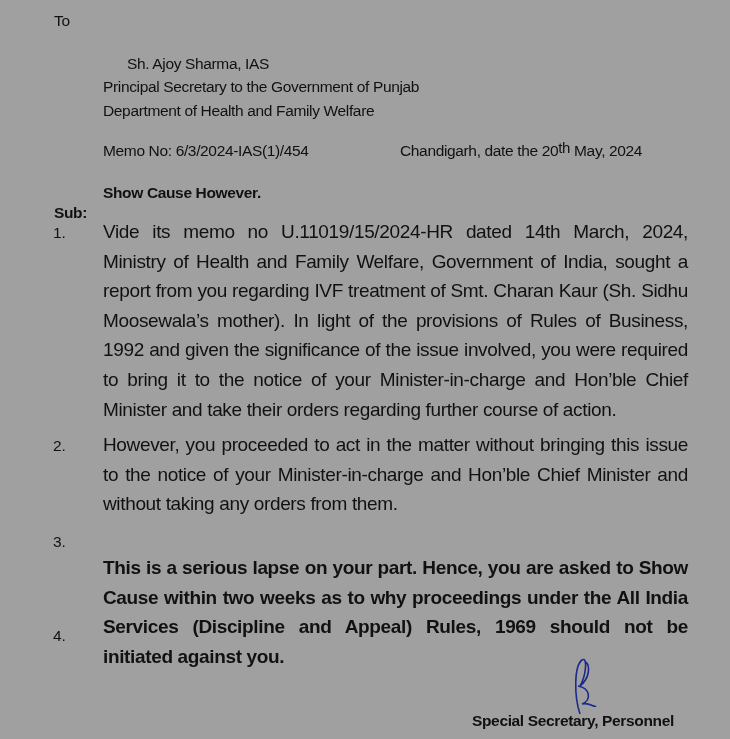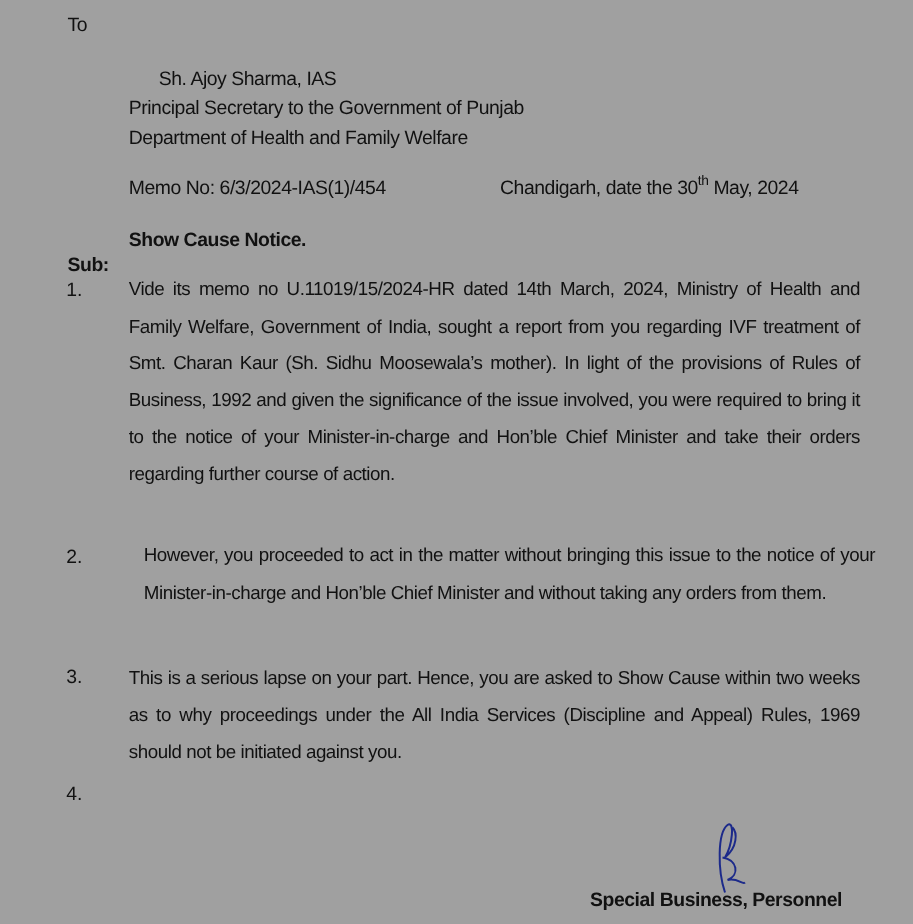--- a/index.html
+++ b/index.html
@@ -6,50 +6,50 @@
   body {
     width:730px; height:739px; overflow:hidden;
     background:#a0a0a0;
     font-family:"Liberation Sans", sans-serif;
     color:#111;
     position:relative;
   }
   .page { position:absolute; left:0; top:0; width:730px; height:564px; }
   .t { position:absolute; font-size:15.5px; white-space:nowrap; letter-spacing:-0.35px; transform-origin:left top; }
   .b { font-weight:bold; }
-  .para { position:absolute; left:103px; width:585px; font-size:15px; line-height:29.6px; letter-spacing:-0.35px; text-align:justify; }
+  .para { position:absolute; left:103px; width:585px; font-size:19px; line-height:29.6px; letter-spacing:-0.35px; text-align:justify; }
   .num { position:absolute; left:53px; font-size:15.5px; }
-  sup { font-size:11px; vertical-align:top; position:relative; top:-3px; }
+  sup { font-size:15px; vertical-align:top; position:relative; top:-3px; }
   .sig { position:absolute; left:560px; top:656px; }
 </style>
 </head>
 <body>
 
 <div class="page">
   <div class="t" style="left:54px;top:12px;">To</div>
 
   <div class="t" style="left:103px;top:55px;margin-left:24px;">Sh. Ajoy Sharma, IAS</div>
   <div class="t" style="left:103px;top:78px;">Principal Secretary to the Government of Punjab</div>
   <div class="t" style="left:103px;top:102px;">Department of Health and Family Welfare</div>
 
   <div class="t" style="left:103px;top:142px;">Memo No: 6/3/2024-IAS(1)/454</div>
-  <div class="t" style="left:400px;top:142px;"><span>Chandigarh, date the 30</span><sup>th</sup><span> May, 2024</span></div>
+  <div class="t" style="left:400px;top:142px;"><span>Chandigarh, date the 20</span><sup>th</sup><span> May, 2024</span></div>
 
   <div class="t b" style="left:54px;top:184px;margin-top:20px;">Sub:</div>
-  <div class="t b" style="left:103px;top:184px;">Show Cause Notice.</div>
+  <div class="t b" style="left:103px;top:184px;">Show Cause However.</div>
 
   <div class="num" style="top:224px;">1.</div>
   <div class="para" style="top:217px;">Vide its memo no U.11019/15/2024-HR dated 14th March, 2024, Ministry of Health and Family Welfare, Government of India, sought a report from you regarding IVF treatment of Smt. Charan Kaur (Sh. Sidhu Moosewala’s mother). In light of the provisions of Rules of Business, 1992 and given the significance of the issue involved, you were required to bring it to the notice of your Minister-in-charge and Hon’ble Chief Minister and take their orders regarding further course of action.</div>
 
   <div class="num" style="top:437px;">2.</div>
-  <div class="para" style="top:430px;margin-left:12px;">However, you proceeded to act in the matter without bringing this issue to the notice of your Minister-in-charge and Hon’ble Chief Minister and without taking any orders from them.</div>
+  <div class="para" style="top:430px;">However, you proceeded to act in the matter without bringing this issue to the notice of your Minister-in-charge and Hon’ble Chief Minister and without taking any orders from them.</div>
 
   <div class="num" style="top:533px;">3.</div>
-  <div class="para" style="top:528px;">This is a serious lapse on your part. Hence, you are asked to Show Cause within two weeks as to why proceedings under the All India Services (Discipline and Appeal) Rules, 1969 should not be initiated against you.</div>
+  <div class="para" style="top:553px;font-weight:bold;">This is a serious lapse on your part. Hence, you are asked to Show Cause within two weeks as to why proceedings under the All India Services (Discipline and Appeal) Rules, 1969 should not be initiated against you.</div>
 
   <div class="num" style="top:627px;">4.</div>
 
   <svg class="sig" width="40" height="60" viewBox="0 0 40 60">
     <path d="M20 58 C14 40 14 10 22 4 C28 0 26 20 20 30 C30 22 30 10 26 6 M18 30 C30 32 32 44 22 48 C30 46 34 52 36 50" stroke="#1c2a8a" stroke-width="1.6" fill="none"></path>
   </svg>
 
-  <div class="t b" style="left:472px;top:712px;">Special Business, Personnel</div>
+  <div class="t b" style="left:472px;top:712px;">Special Secretary, Personnel</div>
 </div>
 
 </body></html>

